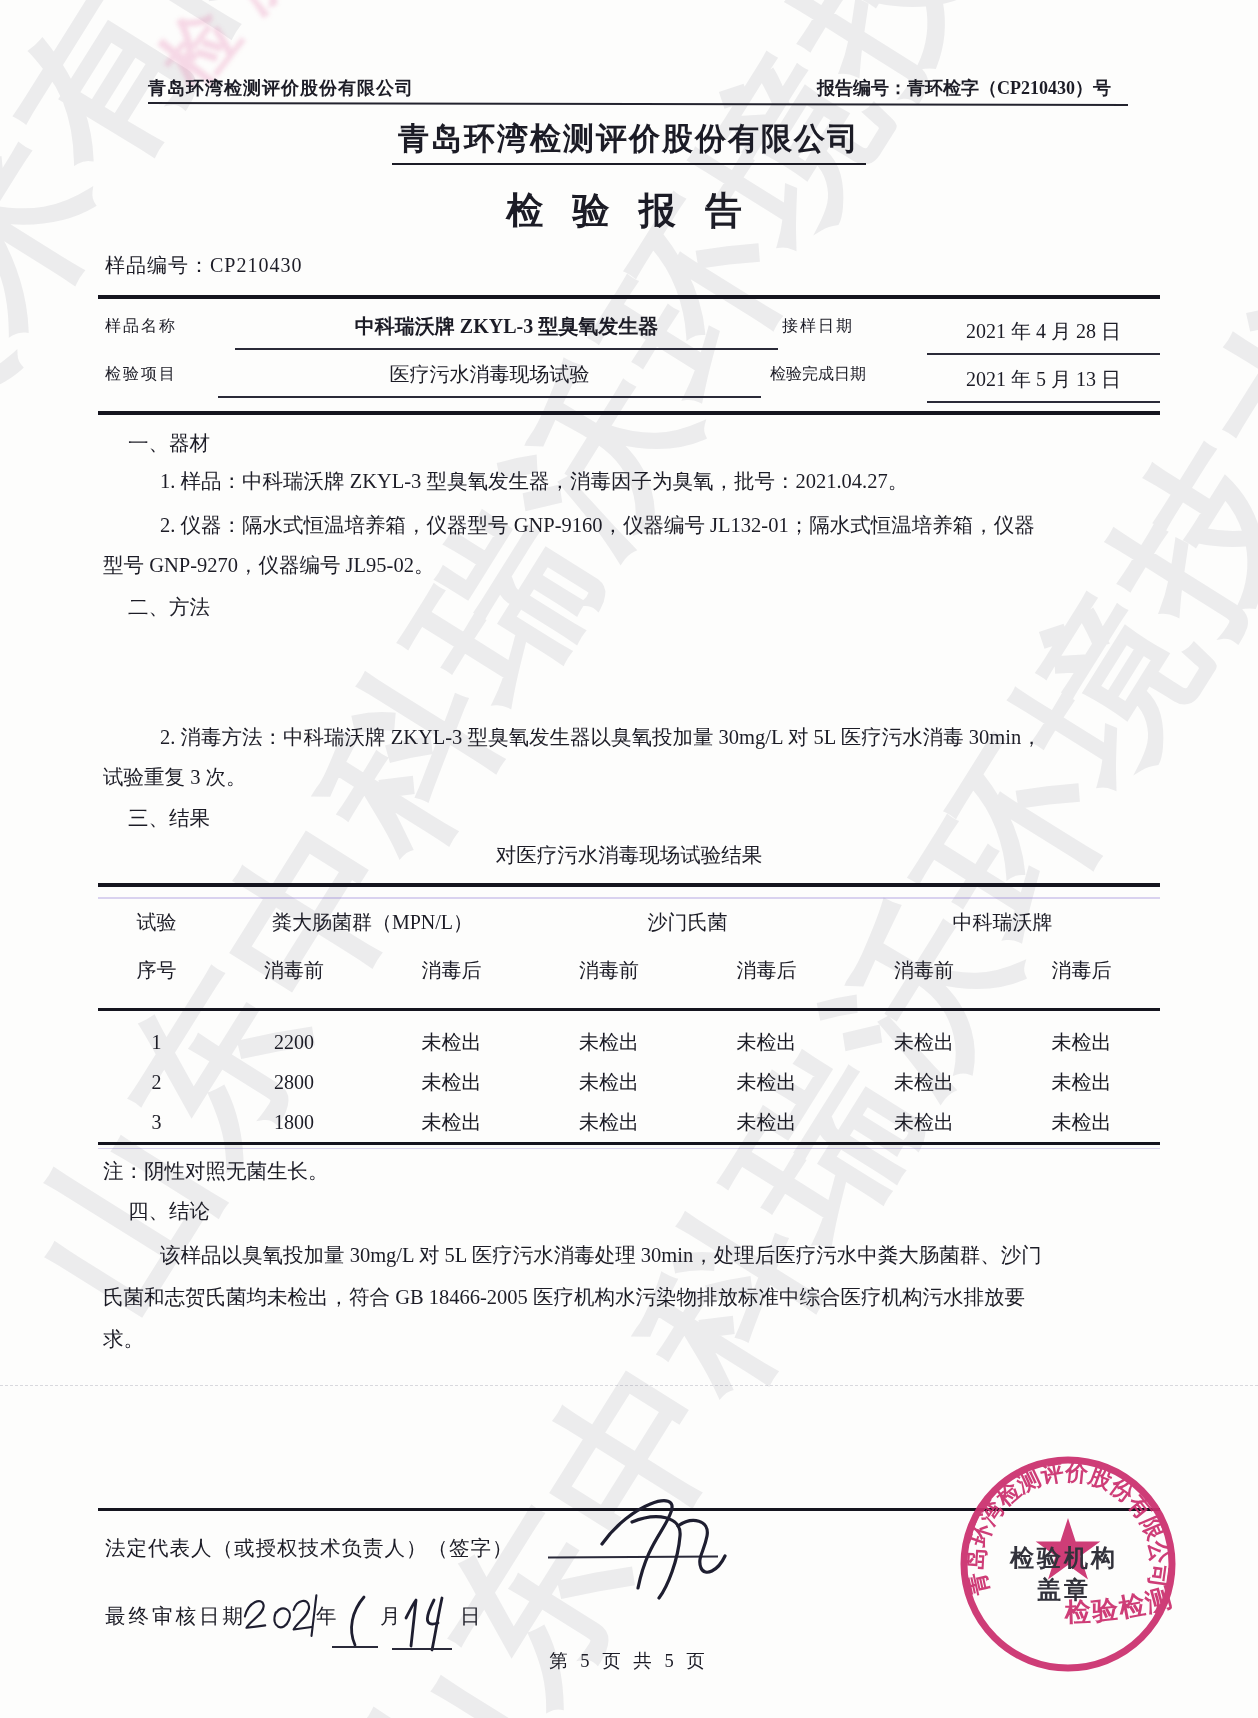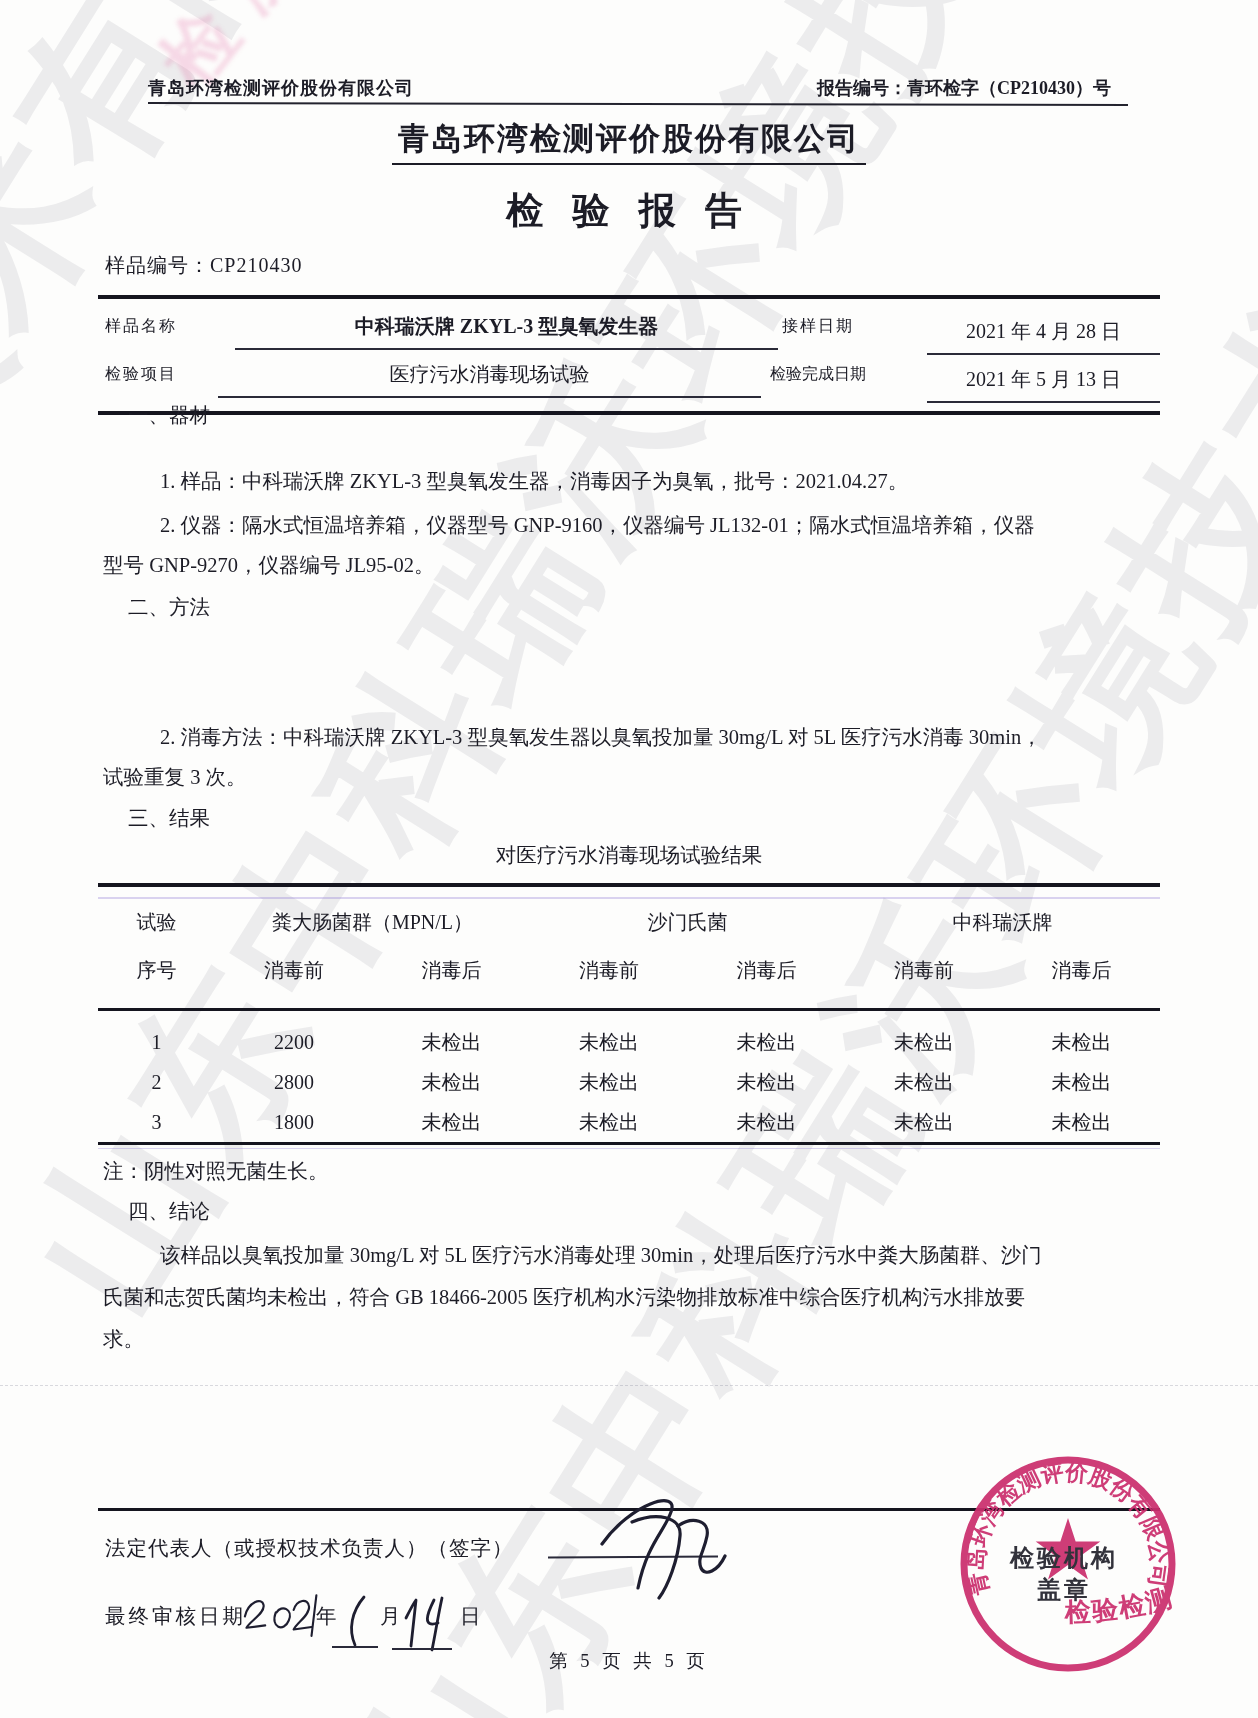--- a/index.html
+++ b/index.html
@@ -81,21 +81,21 @@
     <div class="info-label" style="left:782px;top:316px;">接样日期</div>
     <div class="info-val" style="left:927px;top:318px;width:233px;">2021 年 4 月 28 日</div>
 
     <div class="info-label" style="left:105px;top:364px;">检验项目</div>
     <div class="info-val" style="left:218px;top:361px;width:543px;">医疗污水消毒现场试验</div>
     <div class="info-label" style="left:770px;top:364px;letter-spacing:0;">检验完成日期</div>
     <div class="info-val" style="left:927px;top:366px;width:233px;">2021 年 5 月 13 日</div>
 
     <div class="rule-thick" style="top:411px;"></div>
 
-    <div class="bodyline ind-h" style="top:400px;">一、器材</div>
+    <div class="bodyline ind-h" style="top:428px;">一、器材</div>
     <div class="bodyline ind-n" style="top:466px;">1. 样品：中科瑞沃牌 ZKYL-3 型臭氧发生器，消毒因子为臭氧，批号：2021.04.27。</div>
     <div class="bodyline ind-n" style="top:510px;">2. 仪器：隔水式恒温培养箱，仪器型号 GNP-9160，仪器编号 JL132-01；隔水式恒温培养箱，仪器</div>
     <div class="bodyline ind-0" style="top:550px;">型号 GNP-9270，仪器编号 JL95-02。</div>
     <div class="bodyline ind-h" style="top:592px;">二、方法</div>
     <div class="bodyline ind-n" style="top:722px;">2. 消毒方法：中科瑞沃牌 ZKYL-3 型臭氧发生器以臭氧投加量 30mg/L 对 5L 医疗污水消毒 30min，</div>
     <div class="bodyline ind-0" style="top:762px;">试验重复 3 次。</div>
     <div class="bodyline ind-h" style="top:803px;">三、结果</div>
 
     <div class="tbl-title">对医疗污水消毒现场试验结果</div>
 

